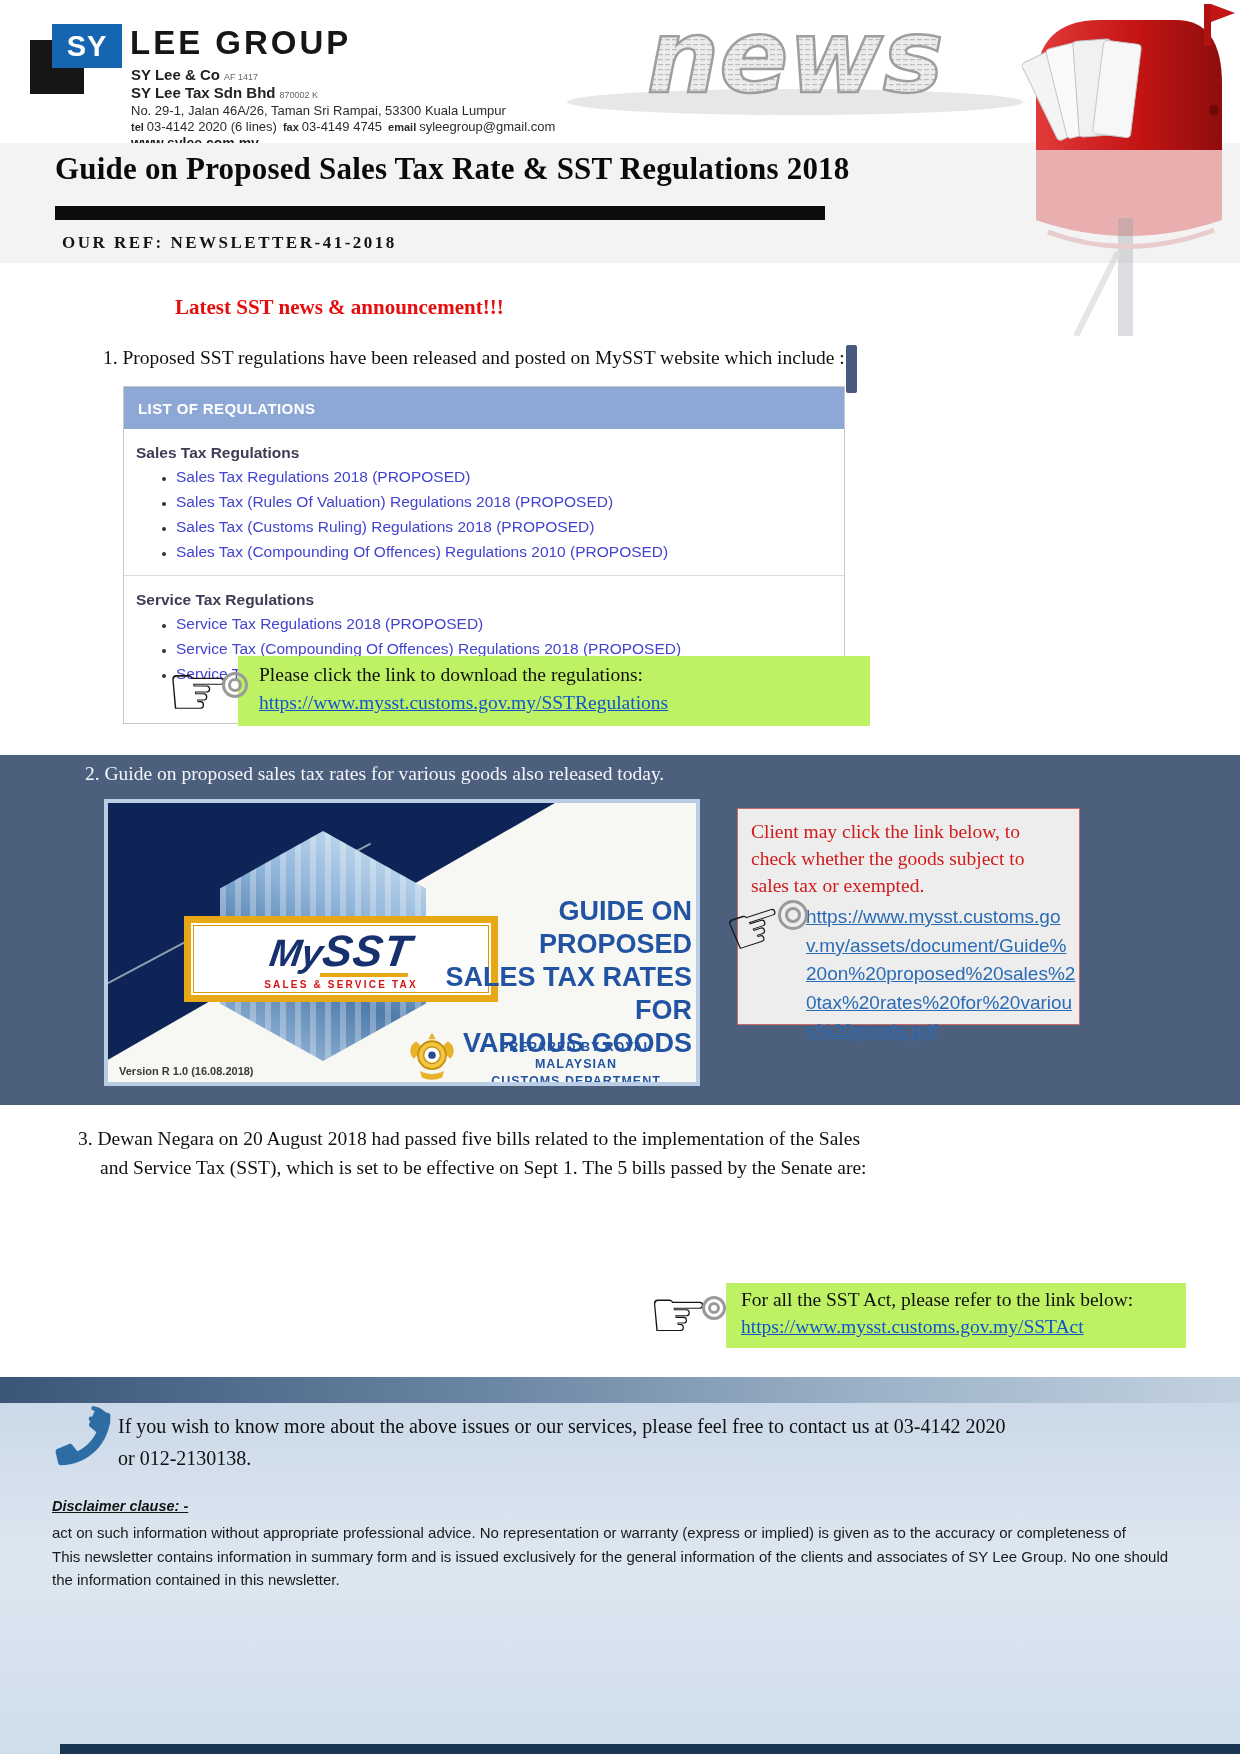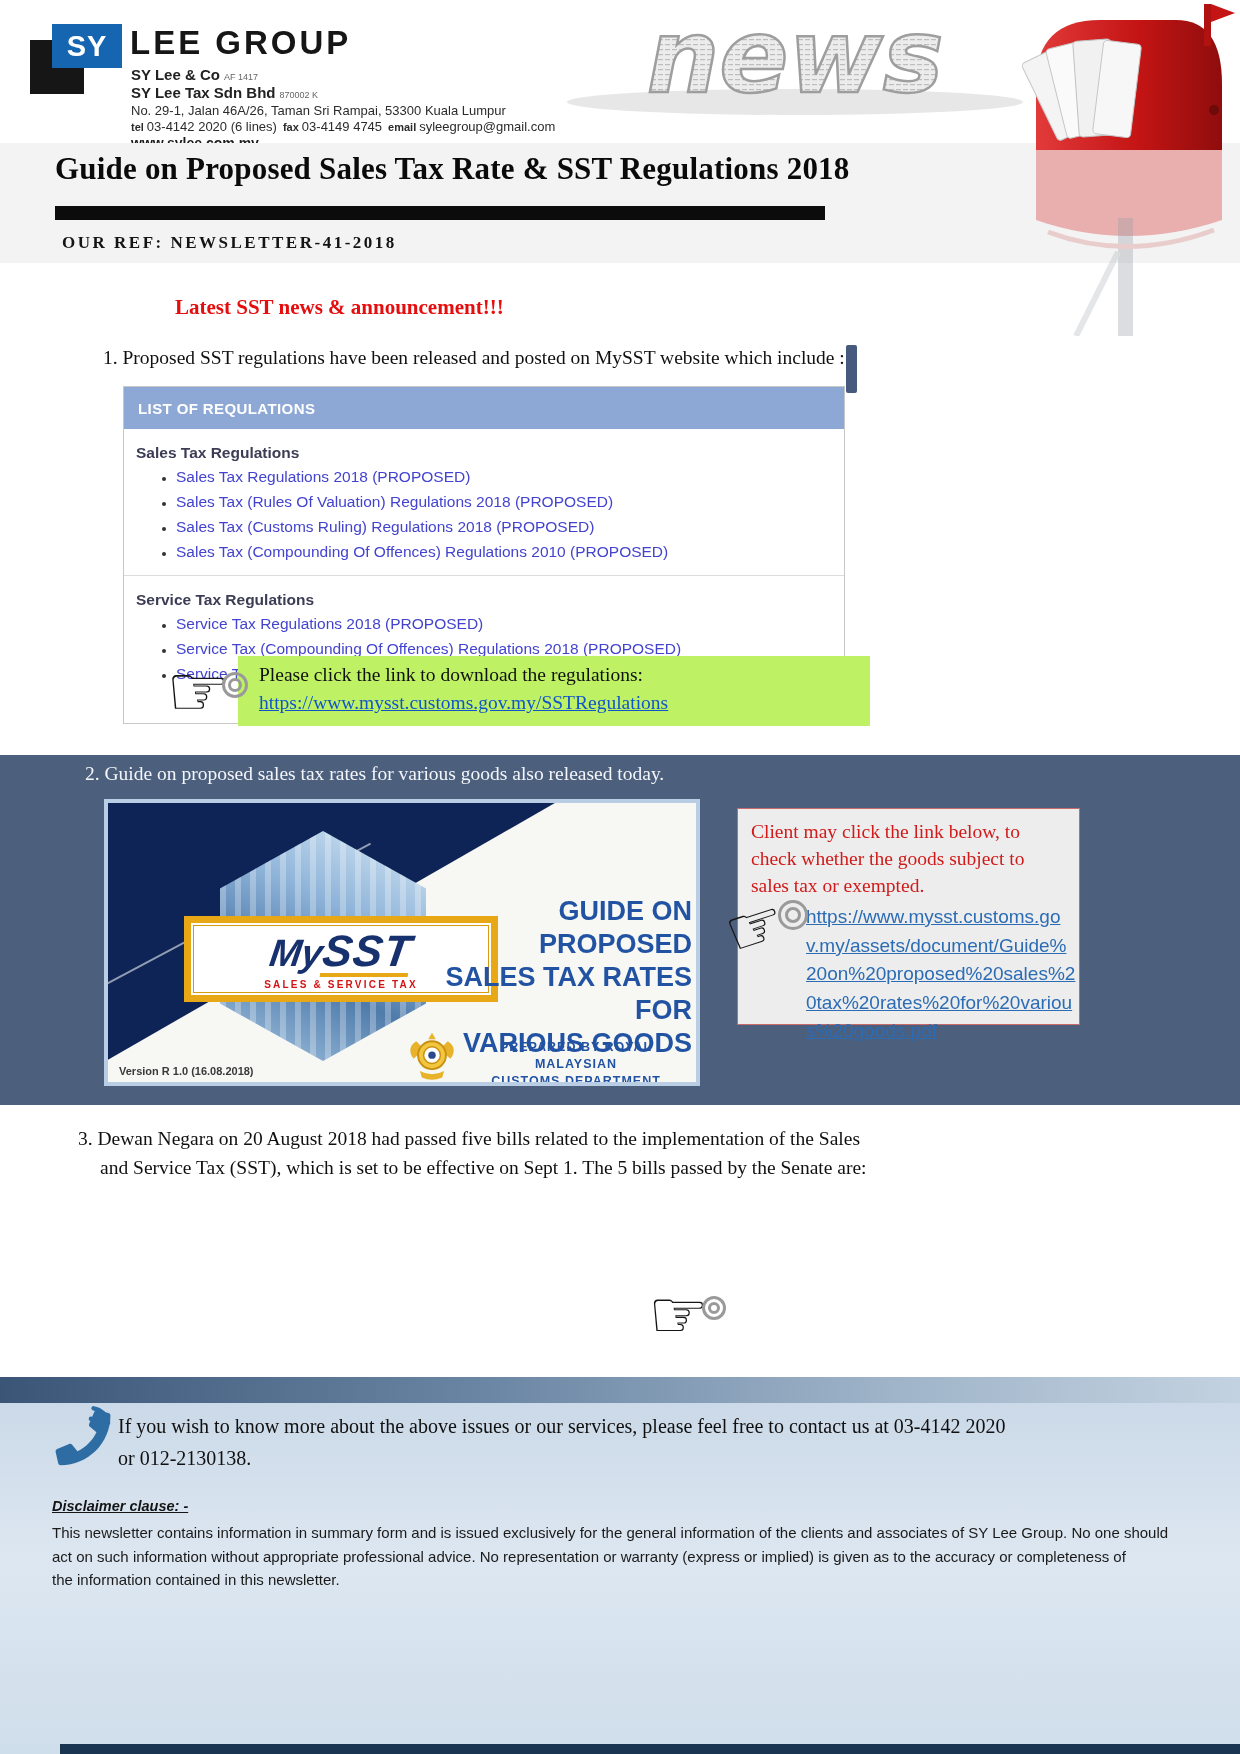--- a/index.html
+++ b/index.html
@@ -246,20 +246,24 @@
     </div>
   </div>
   <div class="abs hand" style="left:726px; top:895px; font-size:66px; transform:rotate(-18deg); z-index:6;">☞</div>
   <span class="ring" style="left:778px; top:900px; width:30px; height:30px; z-index:6;"></span>
   <span class="ring" style="left:785px; top:907px; width:16px; height:16px; z-index:6;"></span>
 
   <div class="abs body-serif" style="left:78px; top:1128px;">3. Dewan Negara on 20 August 2018 had passed five bills related to the implementation of the Sales</div>
   <div class="abs body-serif" style="left:100px; top:1157px;">and Service Tax (SST), which is set to be effective on Sept 1. The 5 bills passed by the Senate are:</div>
 
 
+  <div class="abs gray-strip" style="left:726px; top:1283px; width:460px; height:65px;">
+    <div class="body-serif" style="position:absolute; left:15px; top:6px;">For all the SST Act, please refer to the link below:</div>
+    <div class="body-serif link-blue" style="position:absolute; left:15px; top:33px;">https://www.mysst.customs.gov.my/SSTAct</div>
+  </div>
   <div class="abs hand" style="left:648px; top:1281px; font-size:68px;">☞</div>
   <span class="ring" style="left:702px; top:1296px; width:24px; height:24px;"></span>
   <span class="ring" style="left:708px; top:1302px; width:12px; height:12px;"></span>
 
   <div class="abs strip-grad" style="left:0; top:1377px; width:1240px; height:26px;"></div>
   <div class="abs footer-bg" style="left:0; top:1403px; width:1240px; height:351px;"></div>
 
   <div class="abs" style="left:55px; top:1406px; width:56px; height:60px;">
     <svg width="56" height="60" viewBox="0 0 512 560">
       <path d="M493.4 64.6l-104-24c-11.3-2.6-22.9 3.3-27.5 13.9l-48 112c-4.2 9.8-1.4 21.3 6.9 28l60.6 49.6c-36 76.7-98.9 140.5-177.2 177.2l-49.6-60.6c-6.8-8.3-18.2-11.1-28-6.9l-112 48C3.9 406.5-2 418.1.6 429.4l24 104C27.1 544.2 36.7 552 48 552c256.1 0 464-207.5 464-464 0-11.2-7.7-20.9-18.6-23.4z" fill="#2e6da4"></path>
@@ -267,20 +271,20 @@
       <path d="M355 22 a160 160 0 0 1 135 135" stroke="#2e6da4" stroke-width="42" fill="none" stroke-linecap="round"></path>
     </svg>
   </div>
   <div class="abs contact-text" style="left:118px; top:1410px; width:1080px;">
     <div>If you wish to know more about the above issues or our services, please feel free to contact us at 03-4142 2020</div>
     <div>or 012-2130138.</div>
   </div>
 
   <div class="abs disc-title" style="left:52px; top:1498px;">Disclaimer clause: -</div>
   <div class="abs" style="left:52px; top:1521px; width:1145px;">
+    <div class="disc-line">act on such information without appropriate professional advice. No representation or warranty (express or implied) is given as to the accuracy or completeness of</div>
     <div class="disc-line">This newsletter contains information in summary form and is issued exclusively for the general information of the clients and associates of SY Lee Group. No one should</div>
-    <div class="disc-line">act on such information without appropriate professional advice. No representation or warranty (express or implied) is given as to the accuracy or completeness of</div>
     <div class="disc-line">the information contained in this newsletter.</div>
   </div>
 
   <div class="abs bottom-bar" style="left:60px; top:1744px; width:1180px; height:10px;"></div>
 
 </div>
 
 </body></html>

